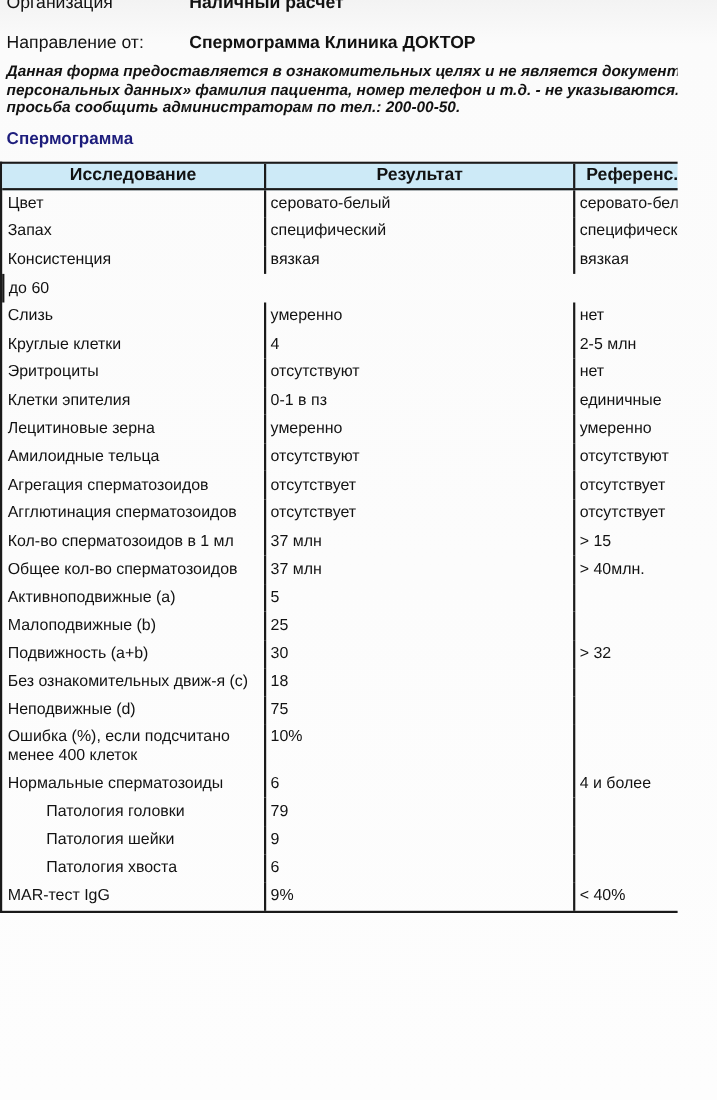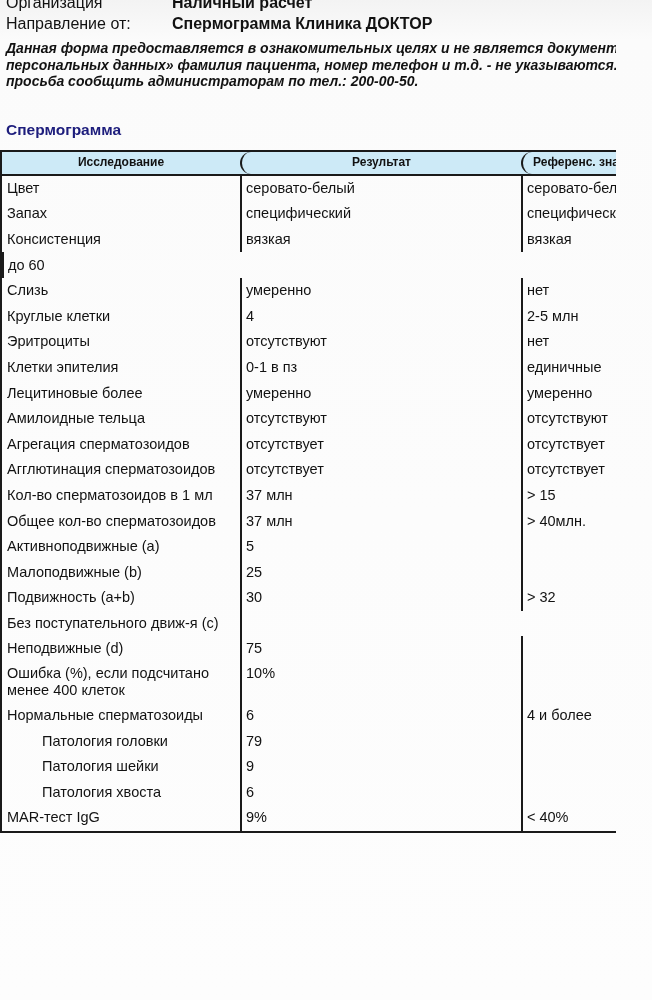--- a/index.html
+++ b/index.html
@@ -8,48 +8,48 @@
     font-family:"Liberation Sans","DejaVu Sans",sans-serif;
     color:#121212;
     background:linear-gradient(180deg,#f3f3f3 0%,#fbfbfb 40px,#fdfdfd 100%);
   }
   .doc { width:616px; height:1000px; overflow:hidden; }
 
   
   .top { padding-left:6px; }
   .hline { display:flex; font-size:16px; line-height:20px; white-space:nowrap; }
   .hline-org { margin-top:-7px; }
-  .hline-ref { margin-top:1px; }
+  .hline-ref { margin-top:17px; }
   .hline .lbl { width:166px; flex:0 0 166px; }
   .hline .val { font-weight:bold; }
 
   
   .disclaimer { margin-top:6px; padding-left:6px; font-size:14px; font-weight:bold; font-style:italic; }
   .disclaimer div { line-height:16.5px; white-space:nowrap; }
 
   
-  .section-title { margin-top:32px; padding-left:6px; font-size:15.5px; font-weight:bold; line-height:16px; color:var(--title-color,#1d1d7c); }
+  .section-title { margin-top:13px; padding-left:6px; font-size:15.5px; font-weight:bold; line-height:16px; color:var(--title-color,#1d1d7c); }
 
   
   .tbl {
     margin-top:12px; width:684px;
     border:2px solid var(--border-color,#1a1a1a);
     border-right:none;
   }
   .trow { display:flex; height:25.6px; align-items:stretch; }
   .trow.double { height:41px; }
   .cell { display:flex; align-items:center; overflow:hidden; font-size:14.5px; line-height:17px; }
   .trow.double .cell { align-items:flex-start; padding-top:3px; }
   .c-label { flex:0 0 238px; padding-left:5px; }
   .c-label.indent { padding-left:40px; }
   .c-result { flex:0 0 281px; border-left:2px solid var(--border-color,#1a1a1a); padding-left:4px; }
   .c-ref { flex:0 0 165px; border-left:2px solid var(--border-color,#1a1a1a); padding-left:4px; }
 
   .thead { height:24px; background:var(--header-bg,#cdeaf7); border-bottom:2px solid var(--border-color,#1a1a1a); }
-  .thead .cell { font-size:12px; font-weight:bold;border-radius:11px; }
+  .thead .cell { font-size:16px; font-weight:bold; }
   .thead .c-label, .thead .c-result { justify-content:center; padding-left:0; }
   .thead .c-ref { padding-left:10px; white-space:nowrap; }
 </style>
 </head>
 <body>
 
 <div class="doc">
 
   <div class="top">
     <div class="hline hline-org">
@@ -109,21 +109,21 @@
           <div class="cell c-label">Эритроциты</div>
           <div class="cell c-result">отсутствуют</div>
           <div class="cell c-ref">нет</div>
         </div>
         <div class="trow">
           <div class="cell c-label">Клетки эпителия</div>
           <div class="cell c-result">0-1 в пз</div>
           <div class="cell c-ref">единичные</div>
         </div>
         <div class="trow">
-          <div class="cell c-label">Лецитиновые более</div>
+          <div class="cell c-label">Лецитиновые зерна</div>
           <div class="cell c-result">умеренно</div>
           <div class="cell c-ref">умеренно</div>
         </div>
         <div class="trow">
           <div class="cell c-label">Амилоидные тельца</div>
           <div class="cell c-result">отсутствуют</div>
           <div class="cell c-ref">отсутствуют</div>
         </div>
         <div class="trow">
           <div class="cell c-label">Агрегация сперматозоидов</div>
@@ -154,21 +154,22 @@
           <div class="cell c-label">Малоподвижные (b)</div>
           <div class="cell c-result">25</div>
           <div class="cell c-ref"></div>
         </div>
         <div class="trow">
           <div class="cell c-label">Подвижность (a+b)</div>
           <div class="cell c-result">30</div>
           <div class="cell c-ref">&gt; 32</div>
         </div>
         <div class="trow">
-          <div class="cell c-label">Без поступательного движ-я (c)</div>
+          <div class="cell c-label">Без ознакомительных движ-я (c)</div>
+          <div class="cell c-result">18</div>
           <div class="cell c-ref"></div>
         </div>
         <div class="trow">
           <div class="cell c-label">Неподвижные (d)</div>
           <div class="cell c-result">75</div>
           <div class="cell c-ref"></div>
         </div>
         <div class="trow double">
           <div class="cell c-label">Ошибка (%), если подсчитано менее 400 клеток</div>
           <div class="cell c-result">10%</div>

